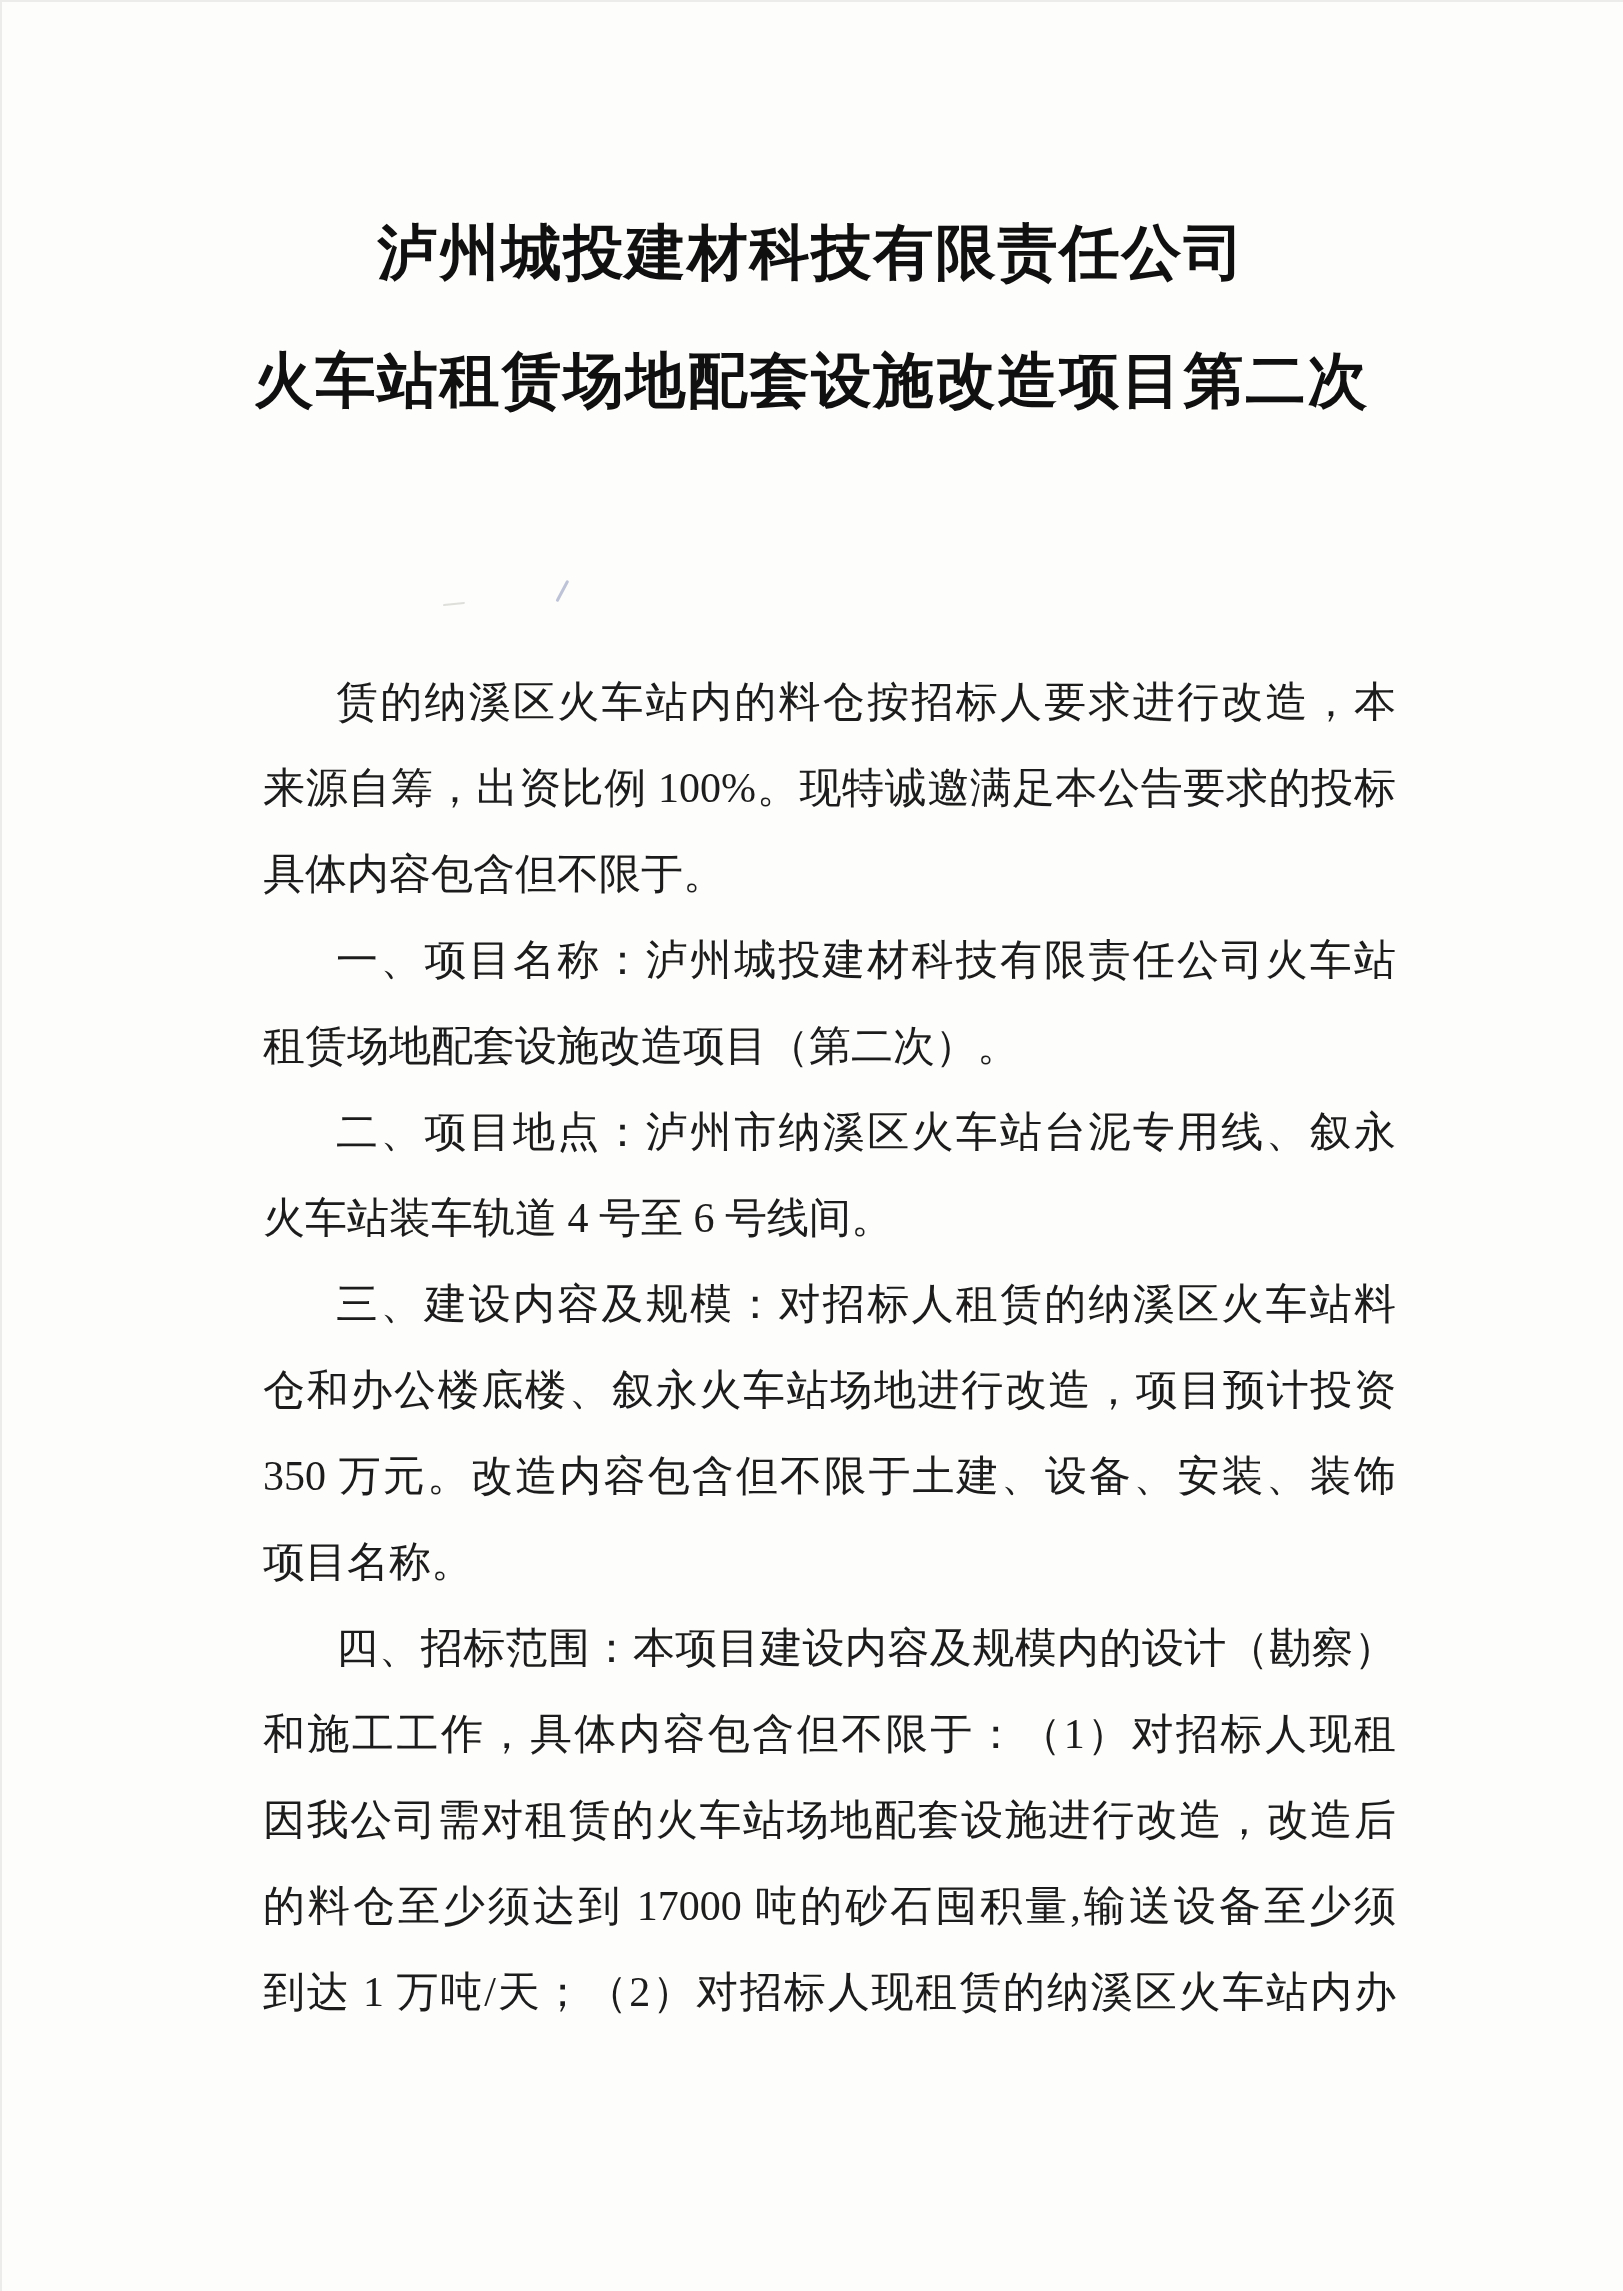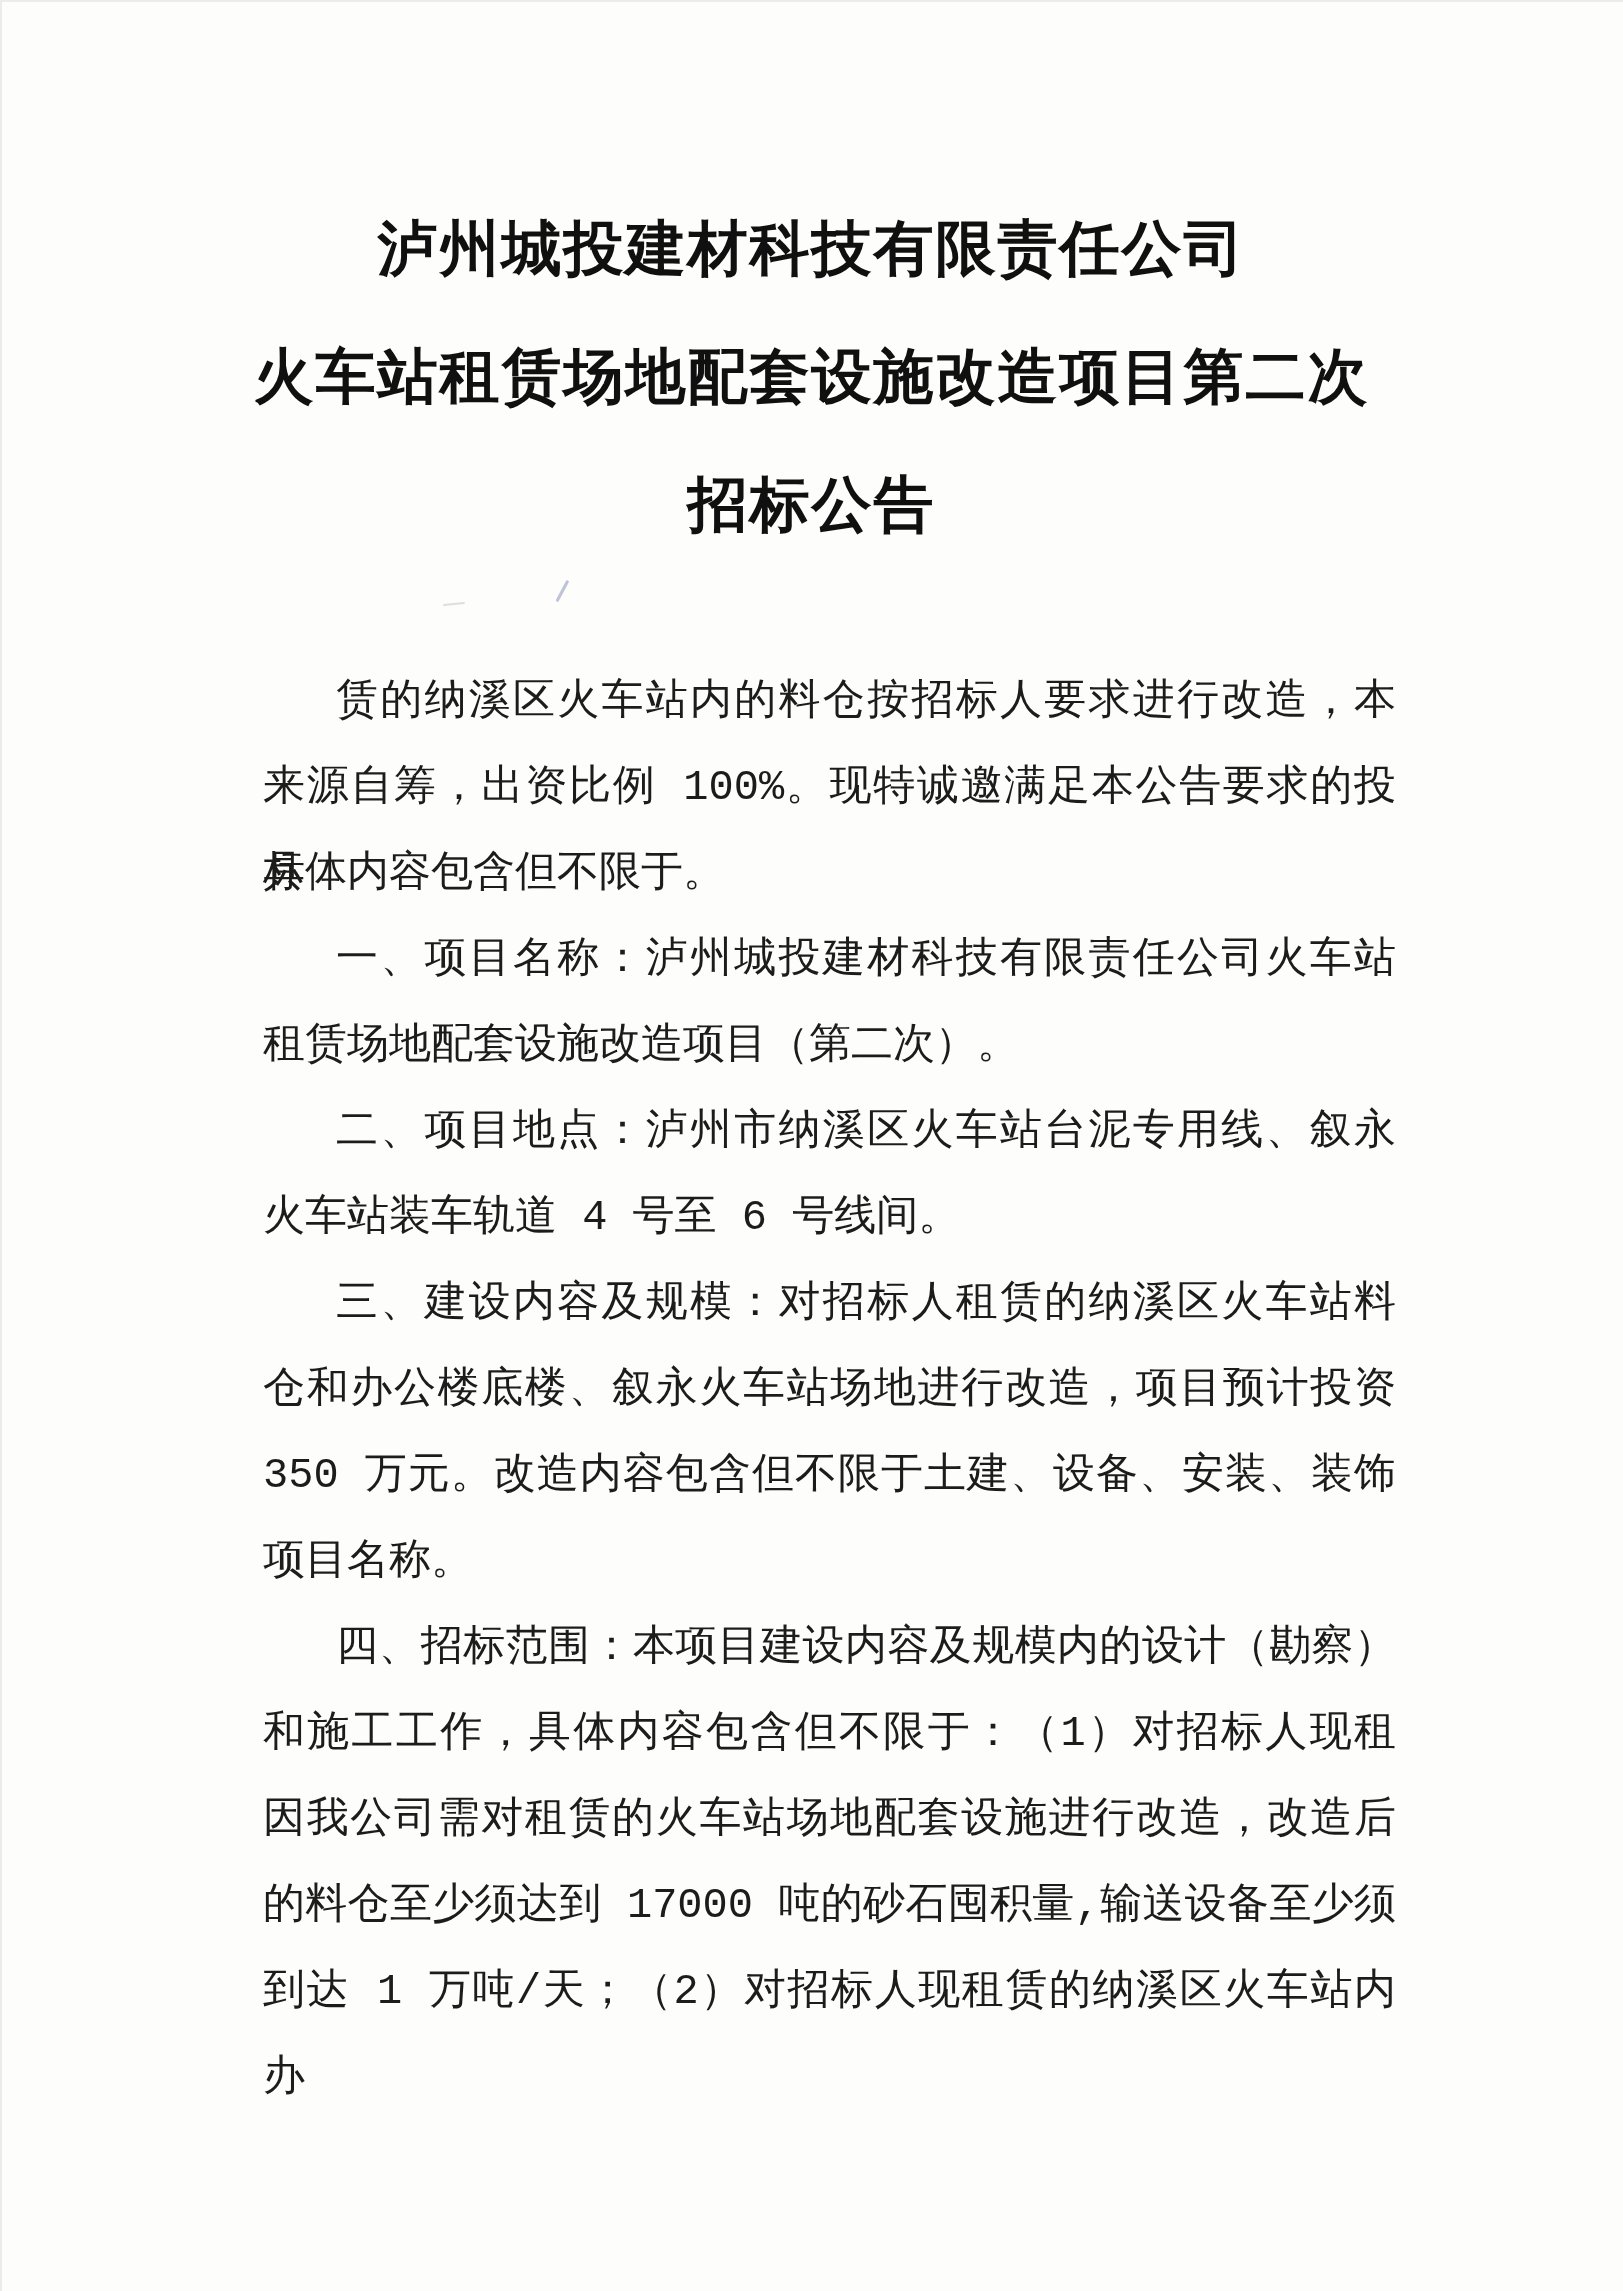--- a/index.html
+++ b/index.html
@@ -14,21 +14,20 @@
     width:1623px;height:2292px;
     background:var(--page-bg);
     font-family:"Liberation Serif","DejaVu Serif",serif;
     overflow:hidden;
   }
   .page{
     position:relative;
     width:1623px;height:2292px;
     background:var(--page-bg);
     box-shadow:inset 0 2px 0 var(--edge), inset 2px 0 0 var(--edge);
-    font-family:Liberation Mono, monospace;
   }
   .title-block{
     position:absolute;
     top:189px;left:0;right:0;
   }
   .title-line{
     height:128px;
     line-height:128px;
     text-align:center;
     font-size:60px;
@@ -78,21 +77,20 @@
     transform:rotate(-6deg);
   }
 </style>
 </head>
 <body>
 
 <div class="page">
   <div class="title-block" id="title-block">
       <div class="title-line">泸州城投建材科技有限责任公司</div>
       <div class="title-line">火车站租赁场地配套设施改造项目第二次</div>
-      <div class="title-line">招标公告</div>
     </div>
   <div class="pen-mark"></div>
   <div class="smudge"></div>
   <div class="body-block" id="body-block">
       <div class="body-line indent fill">赁的纳溪区火车站内的料仓按招标人要求进行改造，本</div>
       <div class="body-line fill">来源自筹，出资比例 100%。现特诚邀满足本公告要求的投标</div>
       <div class="body-line">具体内容包含但不限于。</div>
       <div class="body-line indent fill">一、项目名称：泸州城投建材科技有限责任公司火车站</div>
       <div class="body-line">租赁场地配套设施改造项目（第二次）。</div>
       <div class="body-line indent fill">二、项目地点：泸州市纳溪区火车站台泥专用线、叙永</div>

